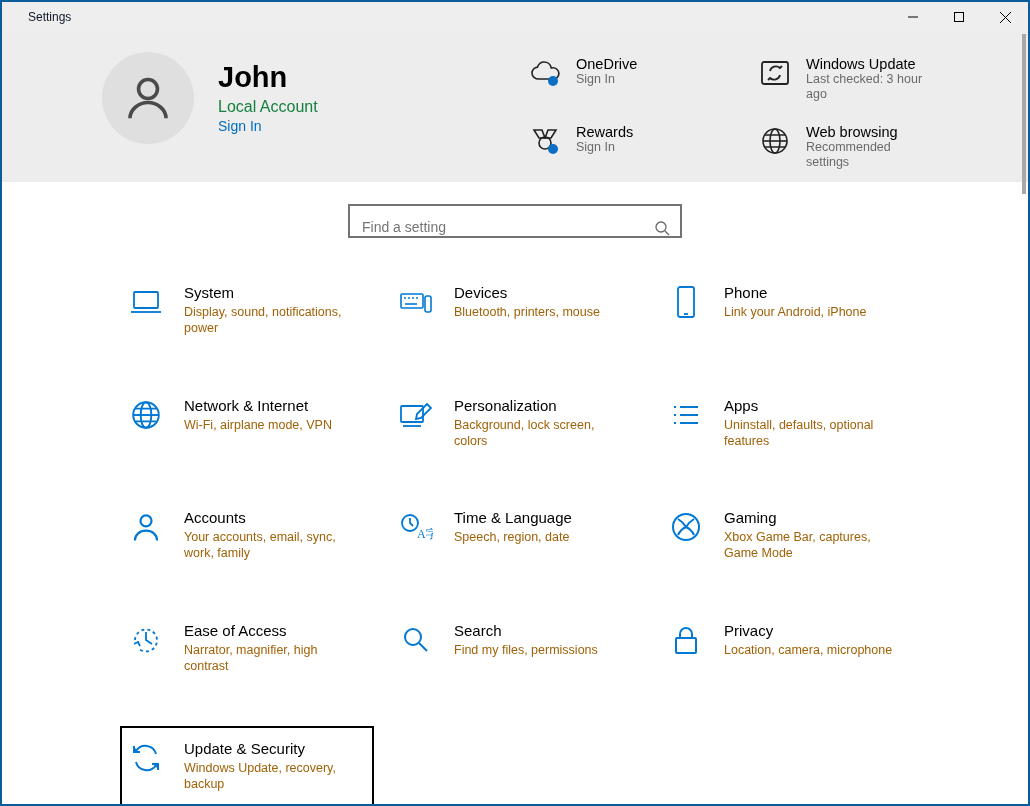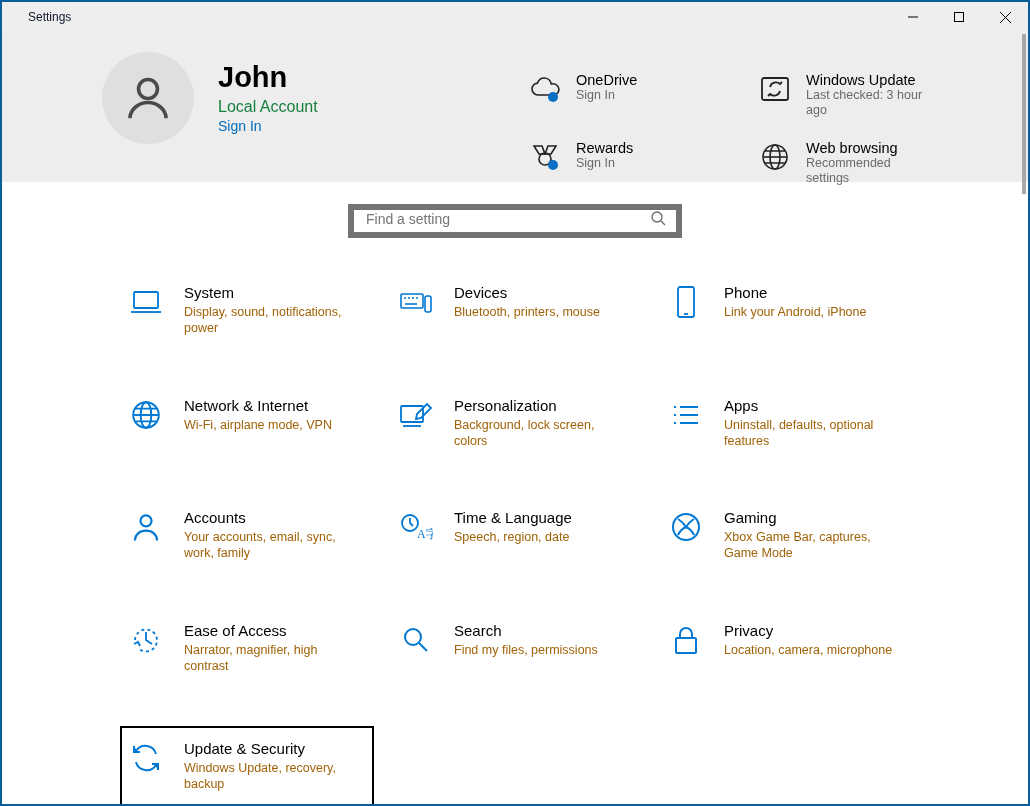--- a/index.html
+++ b/index.html
@@ -54,35 +54,35 @@
   }
   .profile-text .name { font-size:29px; font-weight:700; line-height:1.1;}
   .profile-text .type { font-size:16px; color:#15803d; margin-top:4px;}
   .profile-text .signin { font-size:14px; color:#006dbf; margin-top:2px; cursor:pointer;}
   .qpanel {
     display:grid;
     grid-template-columns:repeat(2, 210px);
     grid-template-rows:repeat(2, 58px);
     column-gap:20px; row-gap:10px;
     margin-left:auto;
-    margin-top:20px;
+    margin-top:4px;
   }
   .qitem { display:flex; gap:14px; align-items:flex-start; cursor:pointer;}
   .qicon { width:34px; height:34px; display:flex; align-items:center; justify-content:center; flex-shrink:0;}
   .qtext .qtitle { font-size:14.5px; color:#000; }
   .qtext .qsub { font-size:12.5px; color:#6a6a6a; line-height:1.2; max-width:130px;}
 
   
   .search-wrap {
     display:flex; justify-content:center; margin-top:22px; margin-bottom:40px;
   }
   .search {
     width:334px; height:34px;
-    border:6px solid #737373;
-    display:flex; align-items:flex-start;
+    border:2px solid #737373;
+    display:flex; align-items:flex-end;
     padding:0 10px;
     background:#fff;
   }
   .search input {
     border:none; outline:none; flex:1;
     font-size:14px; color:#555; background:transparent;
   }
   .search .sicon { width:16px; height:16px; color:#555;}
 
   

